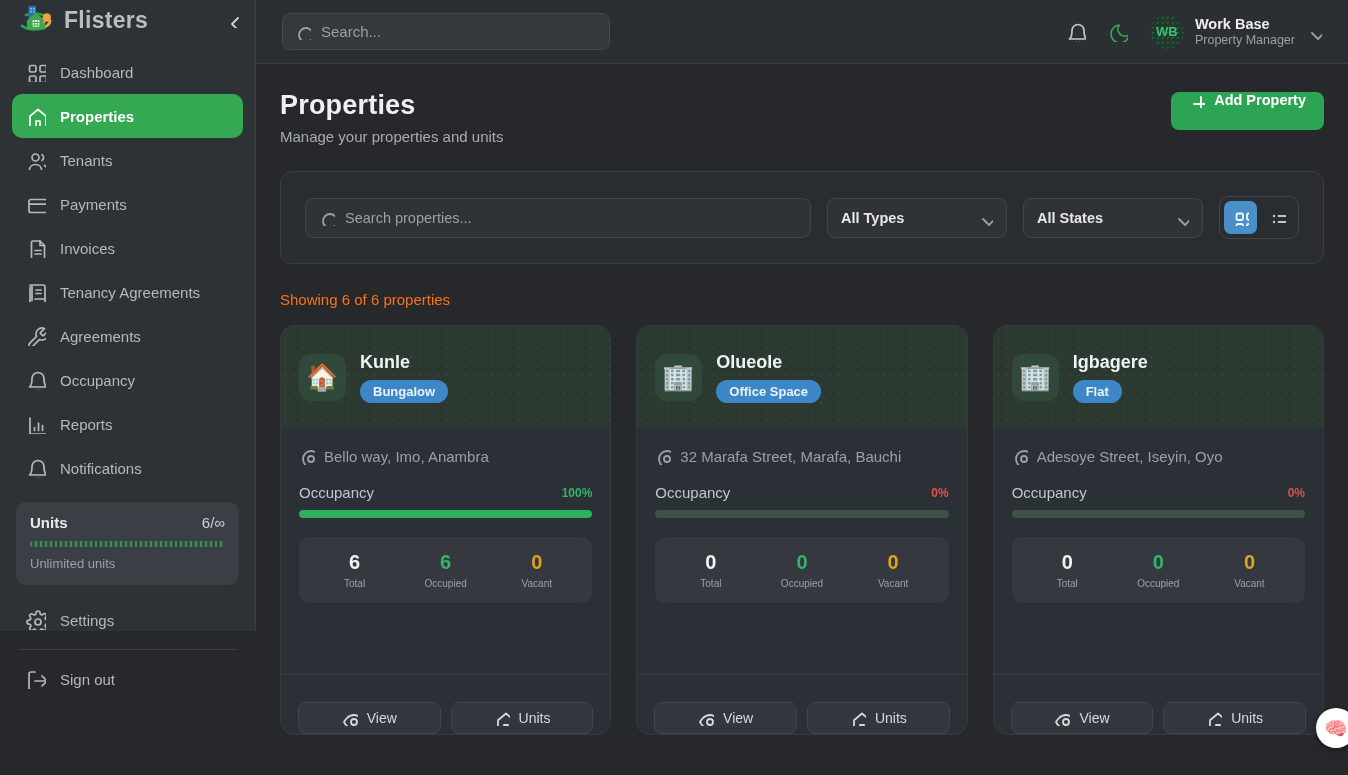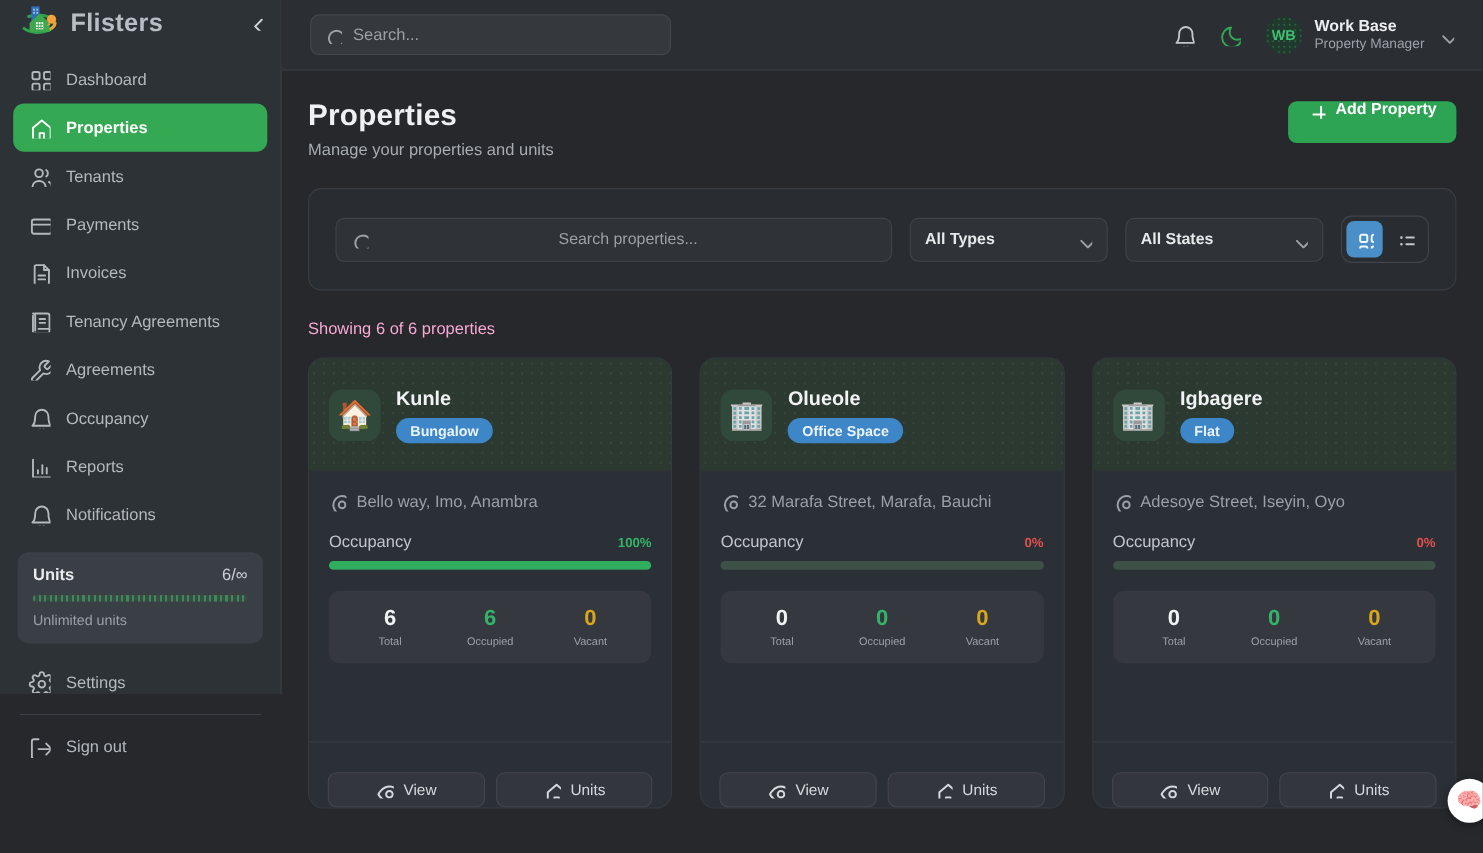--- a/index.html
+++ b/index.html
@@ -50,29 +50,29 @@
   .chev { color:#9aa0a6; }
 
   .content { flex:1; padding:26px 24px 0; overflow:hidden; }
   .page-head { display:flex; justify-content:space-between; align-items:flex-start; }
   .page-title { font-size:27px; font-weight:700; color:#eef0f2; letter-spacing:.2px; }
   .page-sub { margin-top:7px; font-size:15px; color:#a7acb1; }
   .add-btn { height:38px; margin-top:2px; background:#2da354; border:none; border-radius:8px; color:#fff; font-size:14.5px; font-weight:600; font-family:Liberation Sans, sans-serif; display:flex; align-items:flex-start; gap:9px; padding:0 18px; cursor:pointer; }
 
   .filter-card { margin-top:26px; background:#292c30; border:1px solid #3a3e44; border-radius:12px; padding:24px; display:flex; gap:16px; align-items:center; }
   .filter-search { flex:1; height:40px; background:#2f3237; border:1px solid #41454b; border-radius:8px; display:flex; align-items:center; gap:10px; padding:0 13px; color:#9aa0a6; }
-  .filter-search input { flex:1; background:transparent; border:none; outline:none; color:#dfe2e5; font-size:14.5px; font-family:inherit;text-align:center; }
+  .filter-search input { flex:1; background:transparent; border:none; outline:none; color:#dfe2e5; font-size:14.5px; font-family:inherit; }
   .filter-search input::placeholder { color:#9aa0a6; }
   .select { width:180px; height:40px; background:#2f3237; border:1px solid #41454b; border-radius:8px; display:flex; align-items:center; justify-content:space-between; padding:0 13px; cursor:pointer; }
   .select-label { font-size:14.5px; font-weight:600; color:#e6e8ea; }
   .toggle-group { border:1px solid #41454b; border-radius:10px; padding:4px; display:flex; gap:4px; }
   .toggle-btn { width:33px; height:33px; border:none; border-radius:7px; background:transparent; color:#c3c7cb; display:flex; align-items:center; justify-content:center; cursor:pointer; }
   .toggle-btn.active { background:#4a8fc7; color:#f0f6fb; }
 
-  .showing { margin:27px 0 17px; font-size:15px; color:#f9a8d4; }
+  .showing { margin:27px 0 17px; font-size:15px; color:#f97316; }
 
   .cards-grid { display:grid; grid-template-columns:repeat(3,1fr); gap:25px; }
   .prop-card { height:410px; background:#2b3036; border:1px solid #353a40; border-radius:14px; display:flex; flex-direction:column; overflow:hidden; }
   .card-head { height:102px; background-color:#2c3931;
     background-image:radial-gradient(rgba(110,190,135,.11) 1px, transparent 1px); background-size:9px 9px;
     display:flex; align-items:center; gap:14px; padding:0 18px; }
   .prop-icon { width:47px; height:47px; border-radius:12px; background:#31493a; display:flex; align-items:center; justify-content:center; font-size:26px; }
   .prop-title { font-size:18px; font-weight:700; color:#f0f2f4; }
   .type-badge { margin-top:7px; display:inline-block; background:#3d86c8; color:#eaf3fb; font-size:13px; font-weight:600; border-radius:999px; padding:4px 13px; }
   .card-body { padding:20px 18px 0; }

